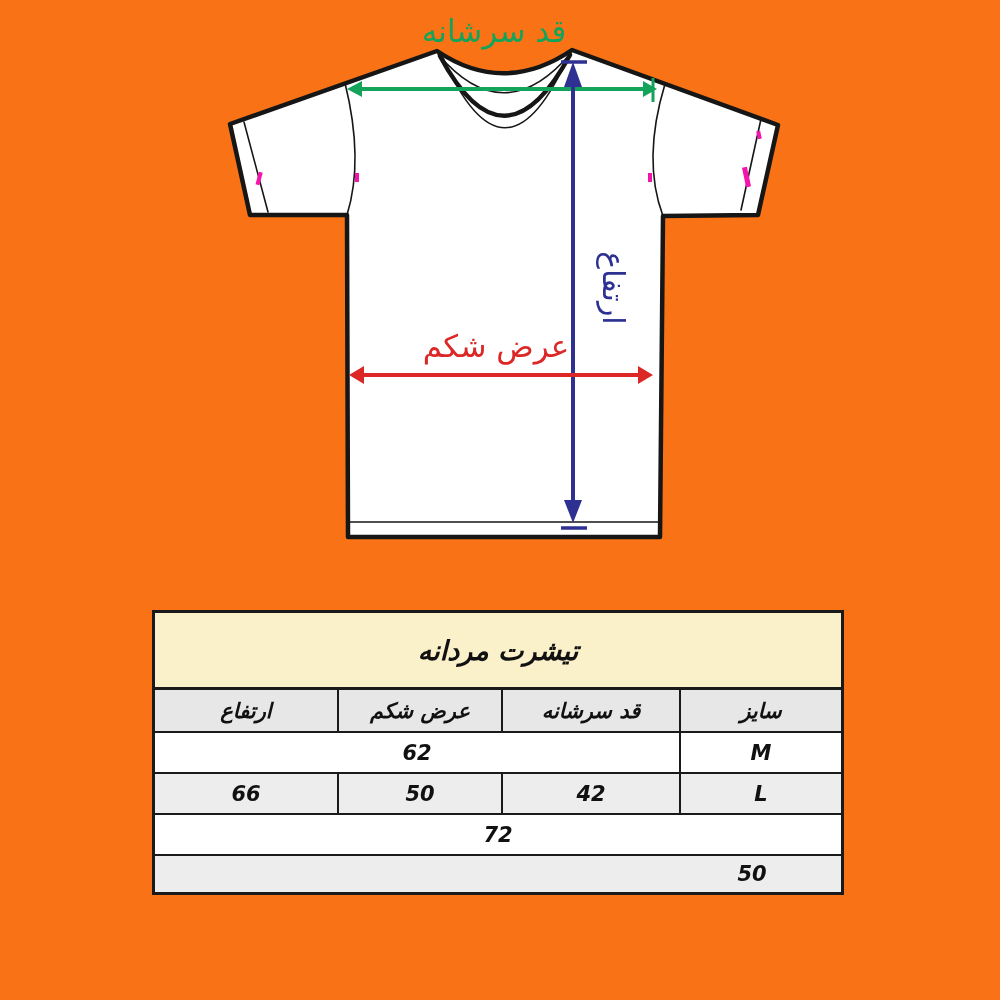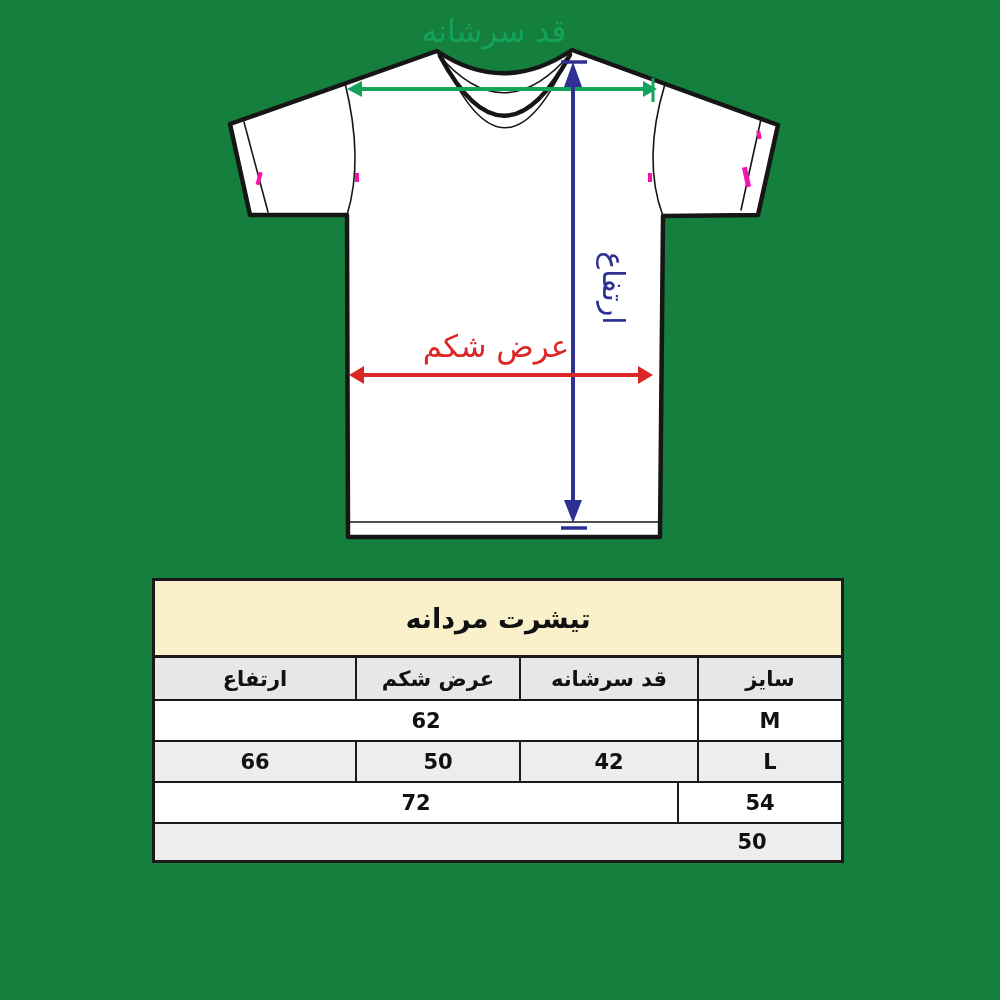--- a/index.html
+++ b/index.html
@@ -1,39 +1,39 @@
 <!DOCTYPE html>
 <html lang="fa"><head>
 <meta charset="utf-8">
 <style>
   html,body{margin:0;padding:0;background:#ffffff;}
   body{width:1000px;height:1000px;position:relative;overflow:hidden;
        font-family:"DejaVu Sans", sans-serif;}
-  .canvas{position:absolute;inset:0;background:#15803d;}
+  .canvas{position:absolute;inset:0;background:#f97316;}
   svg{position:absolute;left:0;top:0;}
   svg text{font-family:"DejaVu Sans", sans-serif;}
 
   
   .size-table{
-    position:absolute;left:152px;top:578px;width:692px;
+    position:absolute;left:152px;top:610px;width:692px;
     border:3px solid #1a1a1a;background:#ffffff;direction:rtl;
-    box-sizing:border-box;color:#111;
+    box-sizing:border-box;color:#111;font-style:italic;
   }
   .tbl-title{
     height:74px;background:#faf0c9;border-bottom:3px solid #1a1a1a;
     display:flex;align-items:center;justify-content:center;
     font-size:27px;font-weight:bold;
   }
   .tbl-row{display:flex;box-sizing:border-box;}
   .tbl-row .cell{
     display:flex;align-items:center;justify-content:center;
     box-sizing:border-box;font-size:21px;
   }
   .cell:not(:last-child){border-inline-end:2px solid #1a1a1a;}
-  .c-size{width:144px;}
+  .c-size{width:162px;}
   .c-shoulder{width:178px;}
   .c-belly{width:164px;}
   .c-height{flex:1;}
   .tbl-head{height:43px;background:#e7e7e7;border-bottom:2px solid #1a1a1a;font-weight:bold;}
   .tbl-data{height:41px;border-bottom:2px solid #1a1a1a;font-weight:600;}
   .tbl-data:last-child{border-bottom:none;height:36px;}
   .tbl-data.stripe{background:#ededed;}
   .tbl-data .c-size{font-weight:bold;}
 </style>
 </head>
@@ -109,21 +109,20 @@
     </div>
 
     <div class="tbl-row tbl-data stripe">
       <div class="cell c-size">L</div>
       <div class="cell c-shoulder">42</div>
       <div class="cell c-belly">50</div>
       <div class="cell c-height">66</div>
     </div>
 
     <div class="tbl-row tbl-data">
-      <div class="cell c-belly">54</div>
       <div class="cell c-height">72</div>
     </div>
 
     <div class="tbl-row tbl-data stripe">
       <div class="cell c-shoulder">50</div>
     </div>
   </div>
 
 </div>
 

